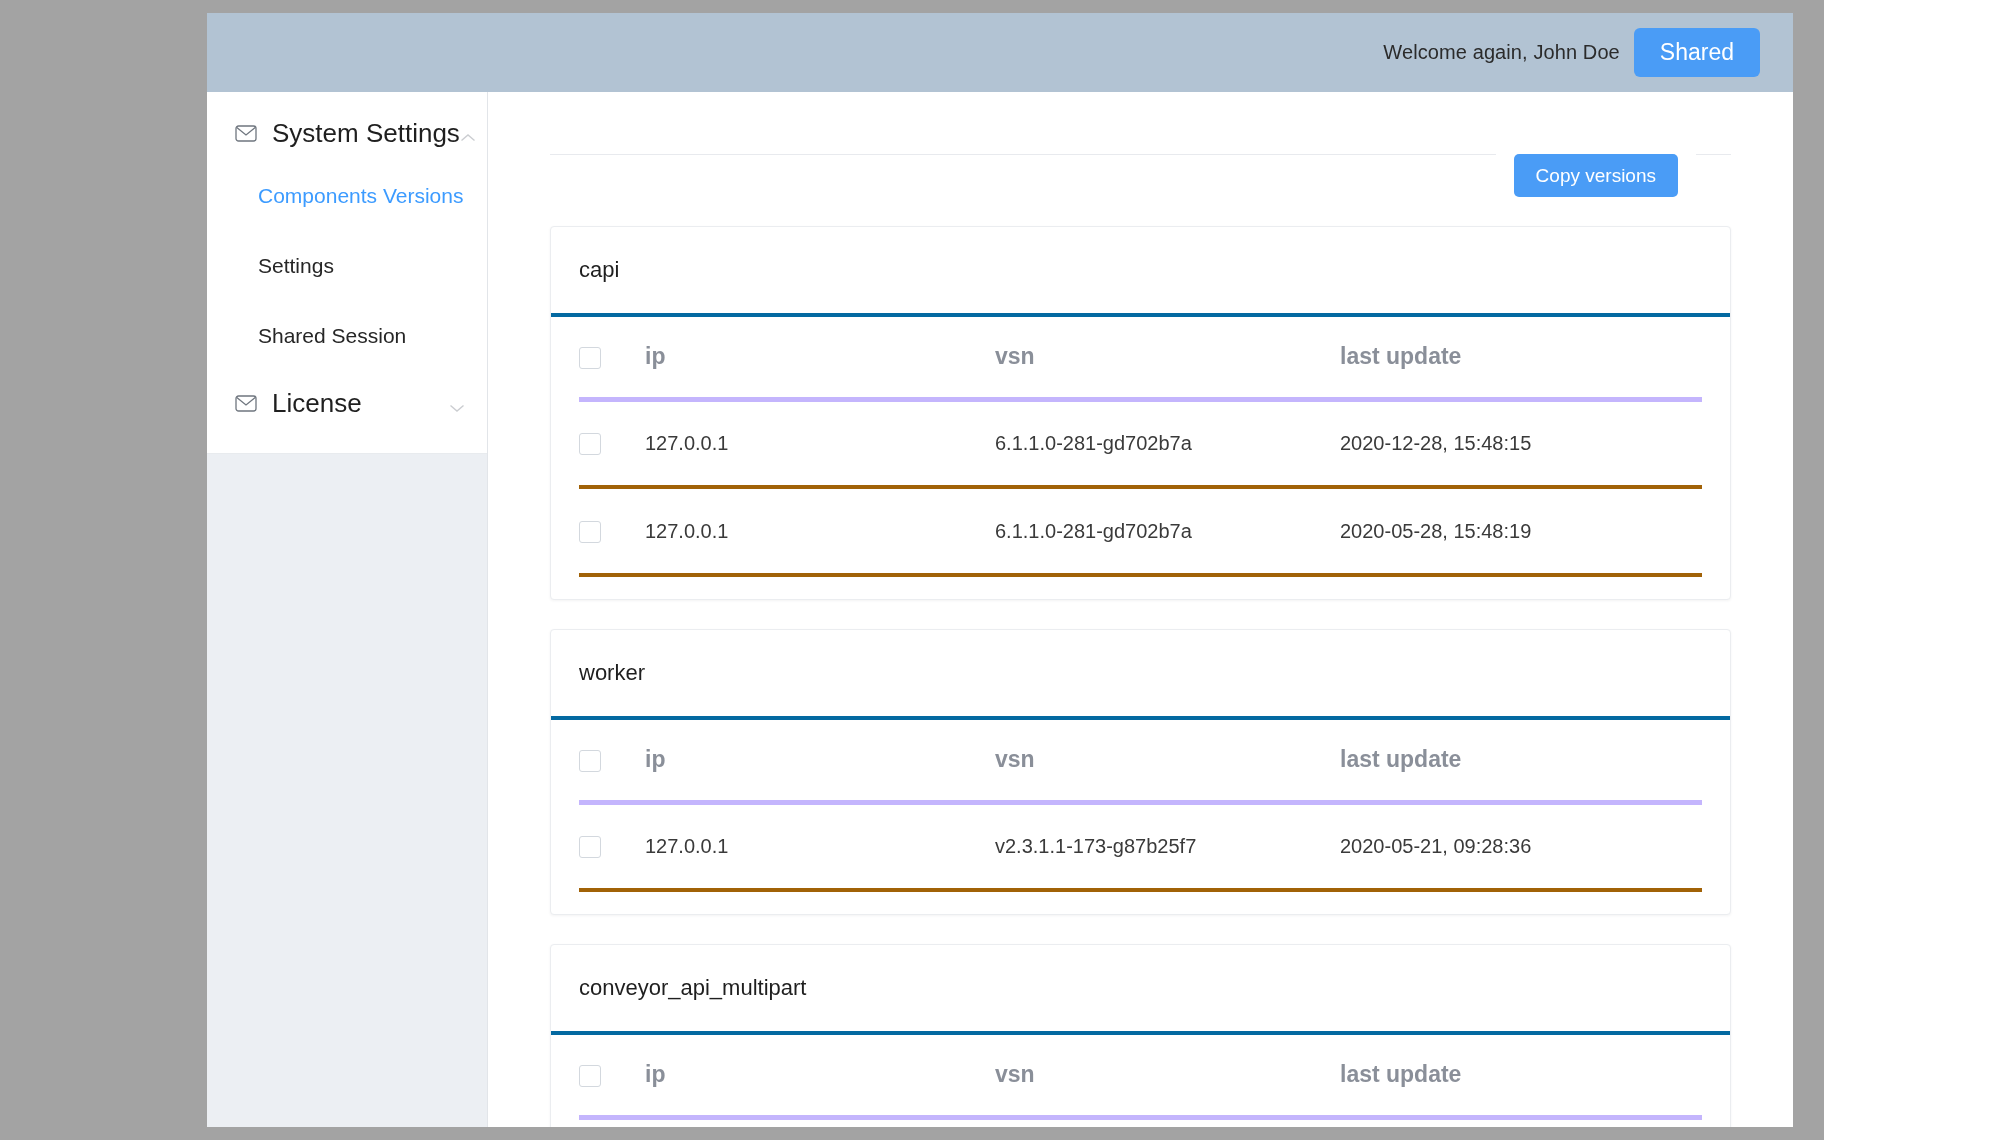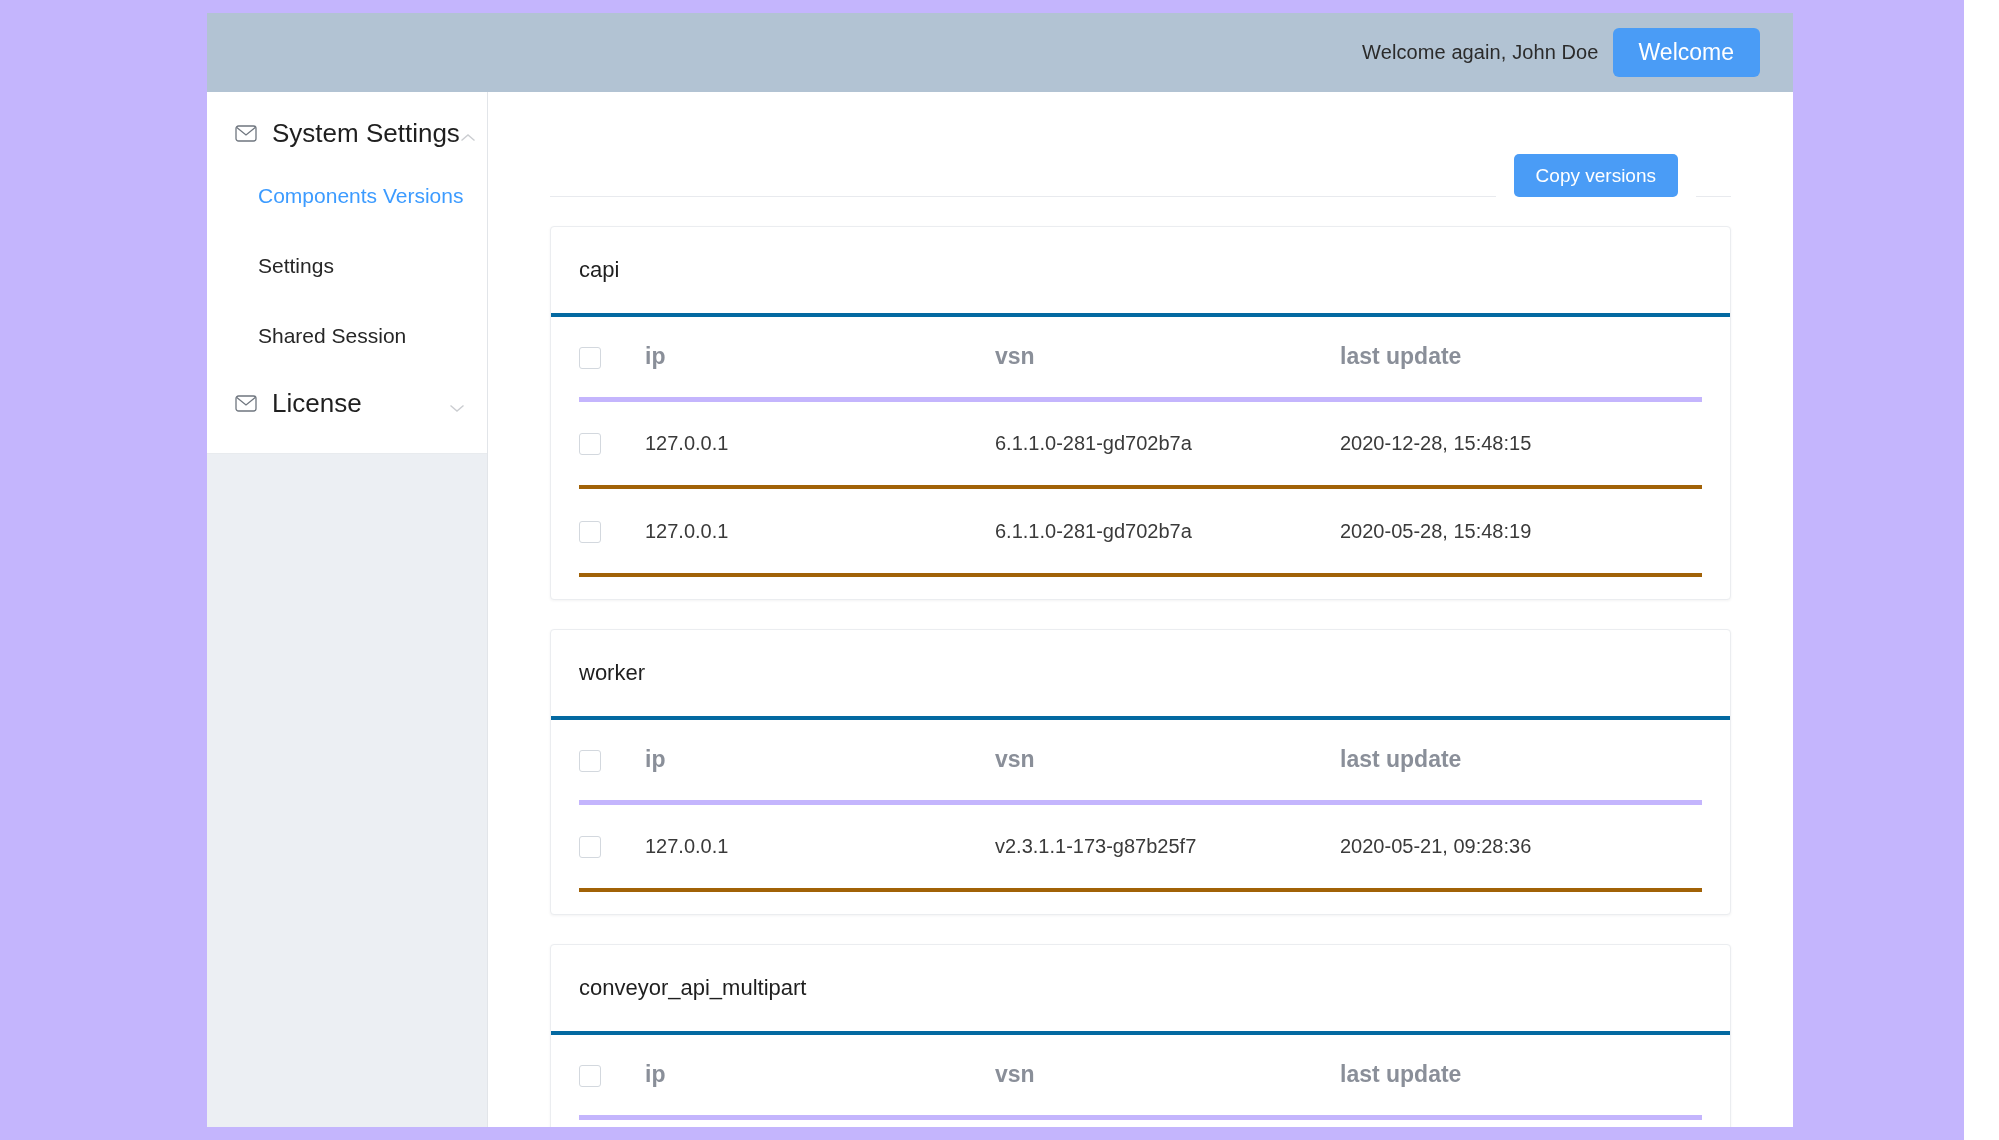--- a/index.html
+++ b/index.html
@@ -7,23 +7,23 @@
   html, body {
     width: 1999px;
     height: 1140px;
     background: #ffffff;
     font-family: "Liberation Sans", sans-serif;
     overflow: hidden;
   }
 
   .page {
     position: relative;
-    width: 1964px;
+    width: 1824px;
     height: 1140px;
-    background: #c4b5fd;
+    background: #a3a3a3;
     text-decoration: underline;
   }
 
   
   .app-shell {
     position: absolute;
     left: 207px;
     top: 13px;
     width: 1586px;
     height: 1114px;
@@ -124,21 +124,21 @@
   .content {
     flex: 1 1 auto;
     background: #ffffff;
     padding: 0;
     overflow: hidden;
     position: relative;
   }
 
   .divider-row {
     display: flex;
-    align-items: flex-end;
+    align-items: flex-start;
     margin: 62px 62px 0 62px;
   }
   .divider-row .line-long {
     flex: 1 1 auto;
     height: 1px;
     background: #e8eaee;
   }
   .divider-row .line-short {
     flex: 0 0 35px;
     height: 1px;
@@ -219,21 +219,21 @@
 </style>
 </head>
 <body>
 
 <div class="page">
 
   <div class="app-shell">
 
     <div class="topbar">
       <span class="welcome-text">Welcome again, John Doe</span>
-      <button class="logout-button">Welcome</button>
+      <button class="logout-button">Shared</button>
     </div>
 
     <div class="body-split">
 
       <nav class="sidebar">
         <div class="sidebar-menu">
 
           <div class="menu-group-header">
             <span class="mail-ico">
               <svg viewBox="0 0 22 17" width="22" height="17">

